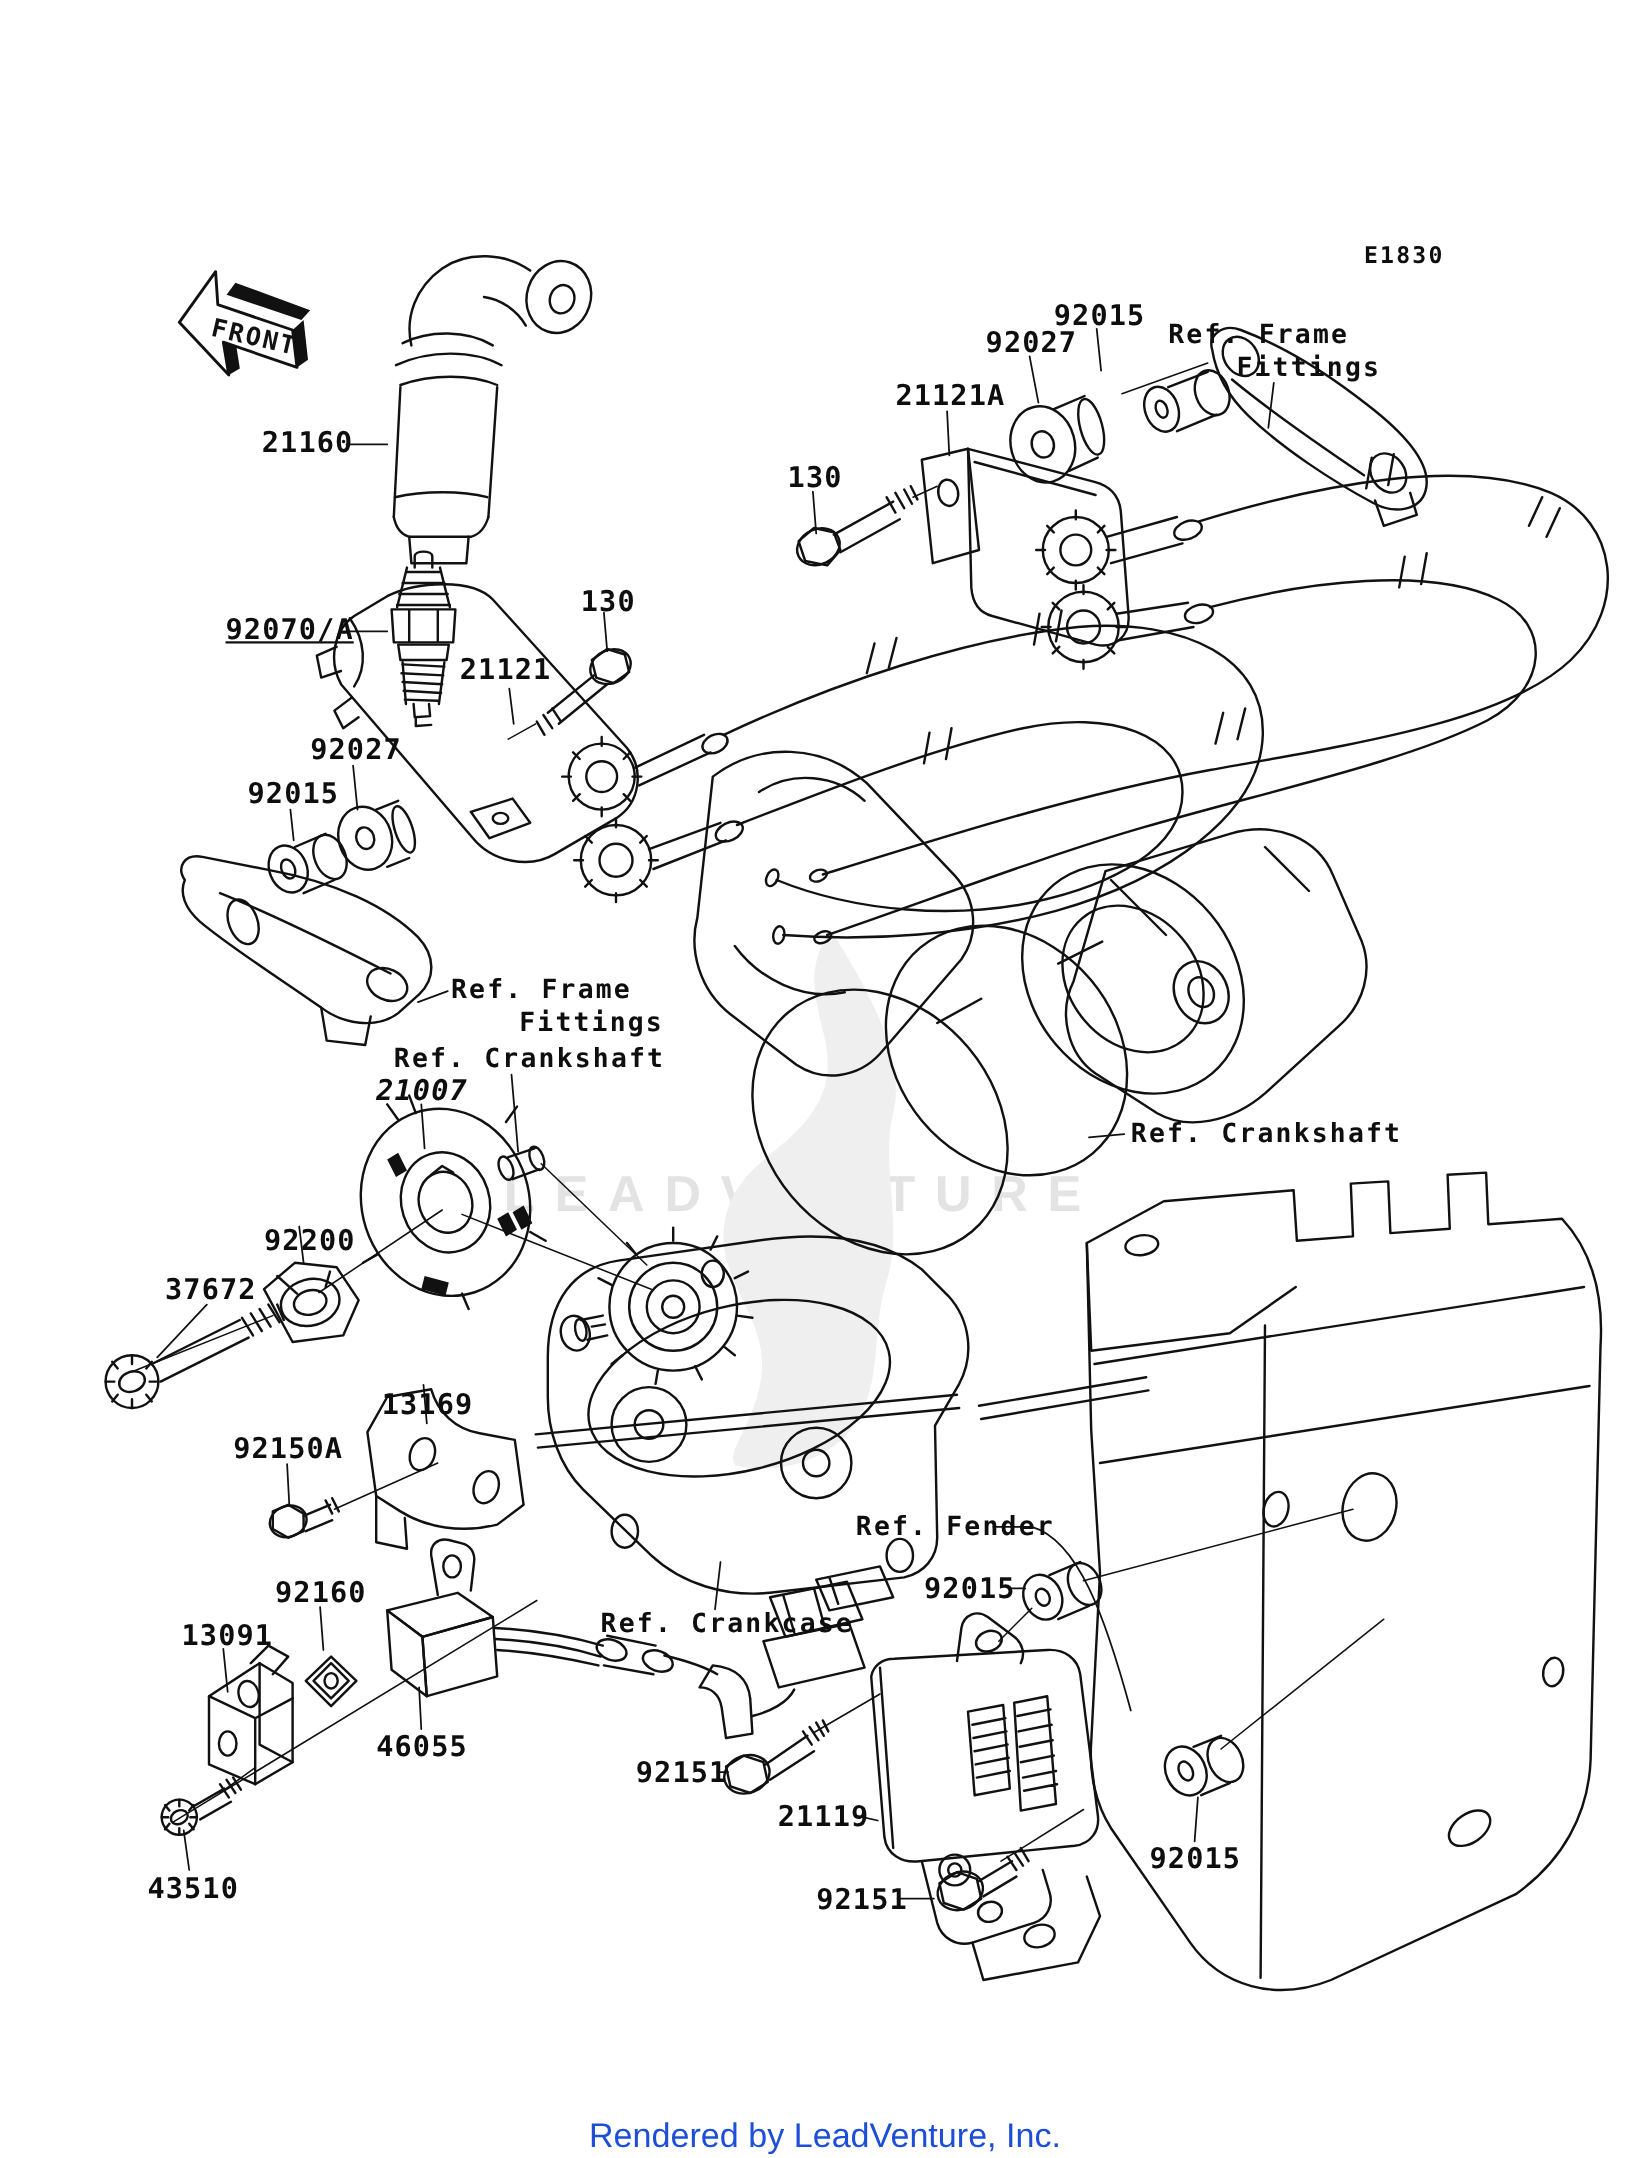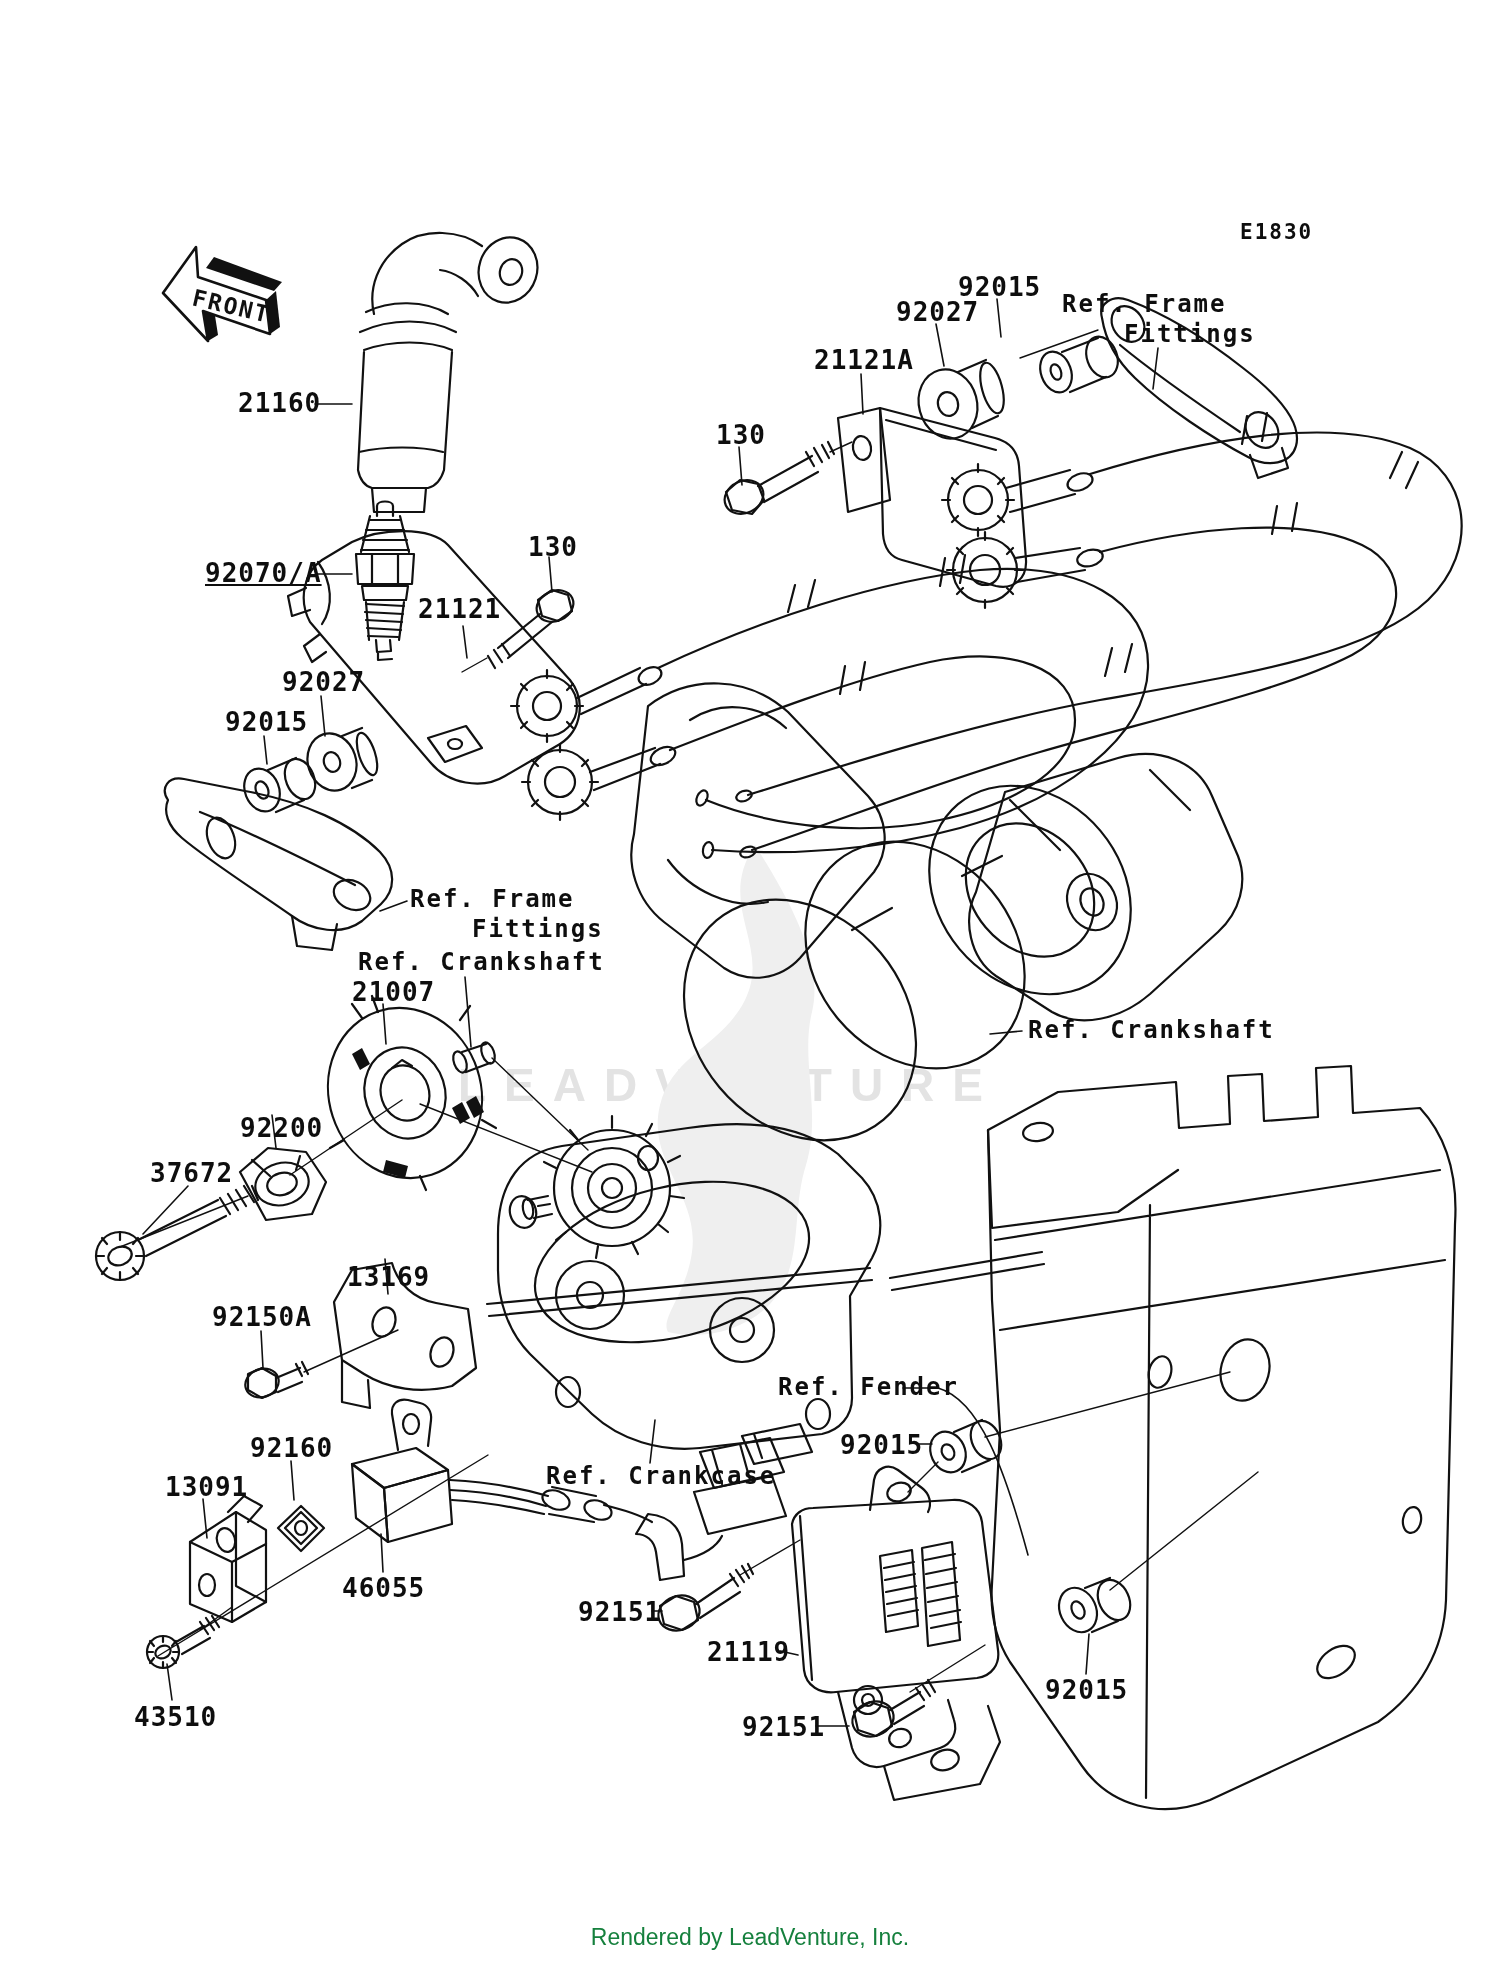--- a/index.html
+++ b/index.html
@@ -6,21 +6,21 @@
   #page{position:relative;width:1500px;height:1962px;background:#fff;overflow:hidden;
         font-family:"Liberation Sans",sans-serif;}
   #watermark{position:absolute;left:458px;top:1058px;font-family:"Liberation Sans",sans-serif;
         font-weight:bold;font-size:46px;letter-spacing:18px;color:#e3e3e3;white-space:nowrap;}
   #art{position:absolute;left:0;top:0;}
   #label-layer{position:absolute;left:0;top:0;width:100%;height:100%;pointer-events:none;text-align:right;}
   .part-label{position:absolute;font-family:"DejaVu Sans Mono","Liberation Mono",monospace;
         font-weight:bold;font-size:26px;letter-spacing:1px;color:#0e0e0e;white-space:nowrap;line-height:1;}
   .part-label.ref{font-size:24px;letter-spacing:2px;}
   .part-label.code{font-size:21px;letter-spacing:2px;}
-  #footer{position:absolute;left:0;right:0;top:1924px;text-align:center;font-size:23px;color:#15803d;
+  #footer{position:absolute;left:0;right:0;top:1924px;text-align:center;font-size:31px;color:#1d4ed8;
         font-family:"Liberation Sans",sans-serif;}
 </style>
 </head>
 <body>
 
 <div id="page">
 
   <div id="watermark">LEADVENTURE</div>
 
   <svg id="art" width="1500" height="1962" viewBox="0 0 1500 1962">
@@ -393,21 +393,21 @@
       <div class="part-label ref" style="left: 1124px; top: 322px;">Fittings</div>
       <div class="part-label" style="left: 814px; top: 347px;">21121A</div>
       <div class="part-label" style="left: 716px; top: 422px;">130</div>
       <div class="part-label" style="left: 528px; top: 534px;">130</div>
       <div class="part-label" style="left: 418px; top: 596px;">21121</div>
       <div class="part-label" style="left: 282px; top: 669px;">92027</div>
       <div class="part-label" style="left: 225px; top: 709px;">92015</div>
       <div class="part-label ref" style="left: 410px; top: 887px;">Ref. Frame</div>
       <div class="part-label ref" style="left: 472px; top: 917px;">Fittings</div>
       <div class="part-label ref" style="left: 358px; top: 950px;">Ref. Crankshaft</div>
-      <div class="part-label" style="left: 352px; top: 979px;">21007</div>
+      <div class="part-label" style="left: 342px; top: 979px; font-style: italic;">21007</div>
       <div class="part-label" style="left: 240px; top: 1090px; margin-top: 25px;">92200</div>
       <div class="part-label" style="left: 150px; top: 1160px;">37672</div>
       <div class="part-label ref" style="left: 1028px; top: 1018px;">Ref. Crankshaft</div>
       <div class="part-label" style="left: 347px; top: 1264px;">13169</div>
       <div class="part-label" style="left: 212px; top: 1304px;">92150A</div>
       <div class="part-label" style="left: 250px; top: 1435px;">92160</div>
       <div class="part-label" style="left: 165px; top: 1474px;">13091</div>
       <div class="part-label" style="left: 342px; top: 1575px;">46055</div>
       <div class="part-label" style="left: 134px; top: 1704px;">43510</div>
       <div class="part-label ref" style="left: 546px; top: 1464px;">Ref. Crankcase</div>

